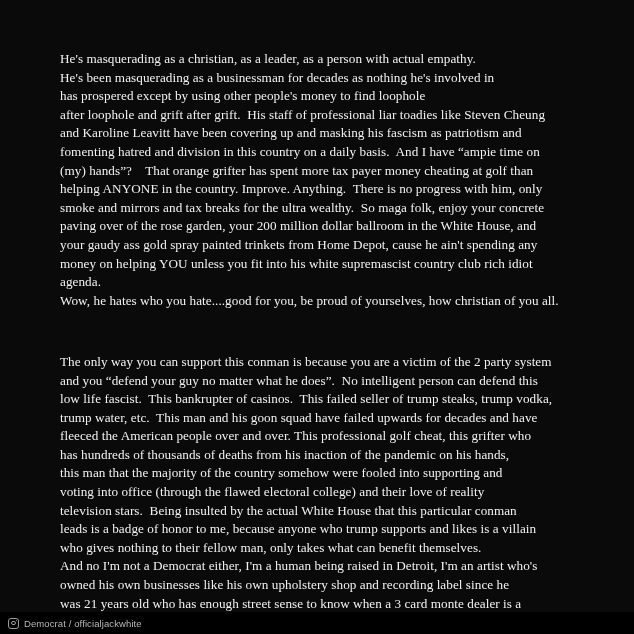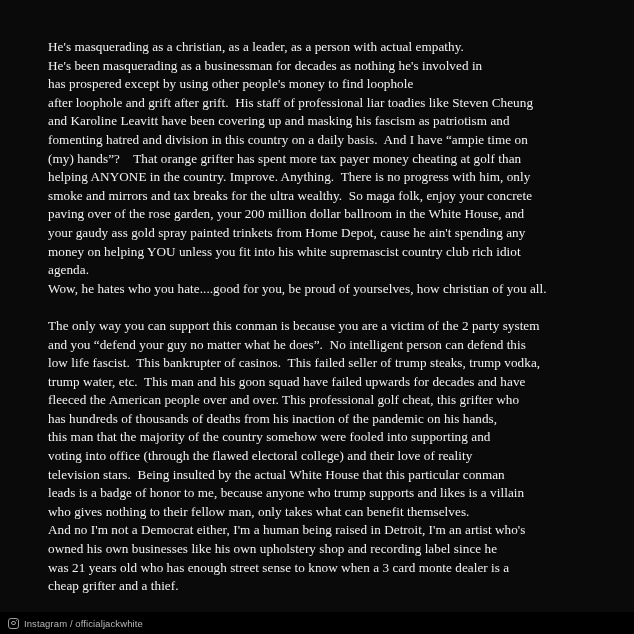--- a/index.html
+++ b/index.html
@@ -28,21 +28,21 @@
     bottom: 22px;
     padding: 38px 44px 10px 48px;
     box-sizing: border-box;
     color: #f2f2f2;
     font-size: 13.2px;
     line-height: 18.6px;
     letter-spacing: 0.05px;
     overflow: hidden;
   }
   .para {
-    margin: 0;
+    margin: 12px;
     white-space: pre-wrap;
     word-wrap: break-word;
   }
   .spacer {
     height: 18.6px;
   }
   .credit-bar {
     position: absolute;
     left: 0;
     right: 0;
@@ -130,16 +130,16 @@
 And no I'm not a Democrat either, I'm a human being raised in Detroit, I'm an artist who's
 owned his own businesses like his own upholstery shop and recording label since he
 was 21 years old who has enough street sense to know when a 3 card monte dealer is a
 cheap grifter and a thief.</p>
     <div class="spacer"></div>
 
   </div>
 
   <div class="credit-bar">
     <span class="credit-icon"></span>
-    <span class="credit-text">Instagram / officialjackwhite</span>
+    <span class="credit-text">Democrat / officialjackwhite</span>
   </div>
 
 </div>
 
 </body></html>

